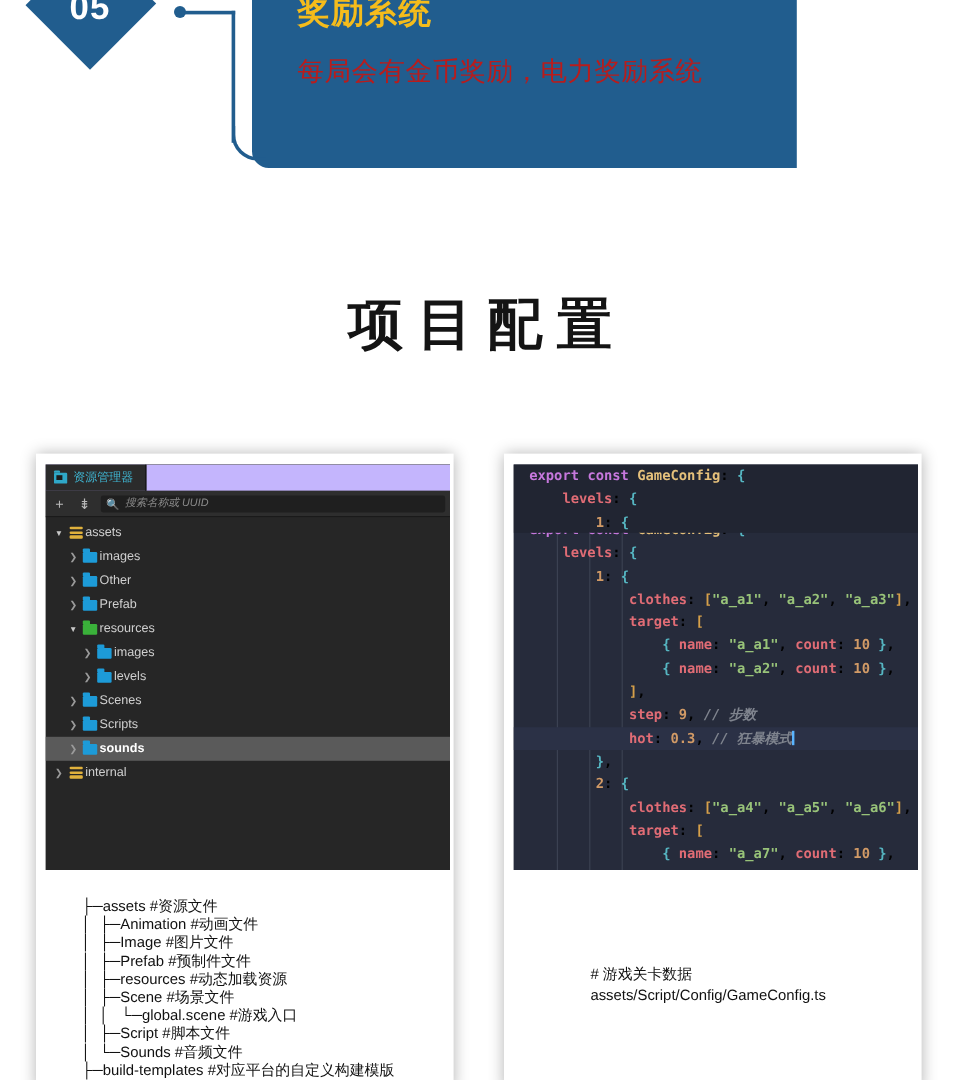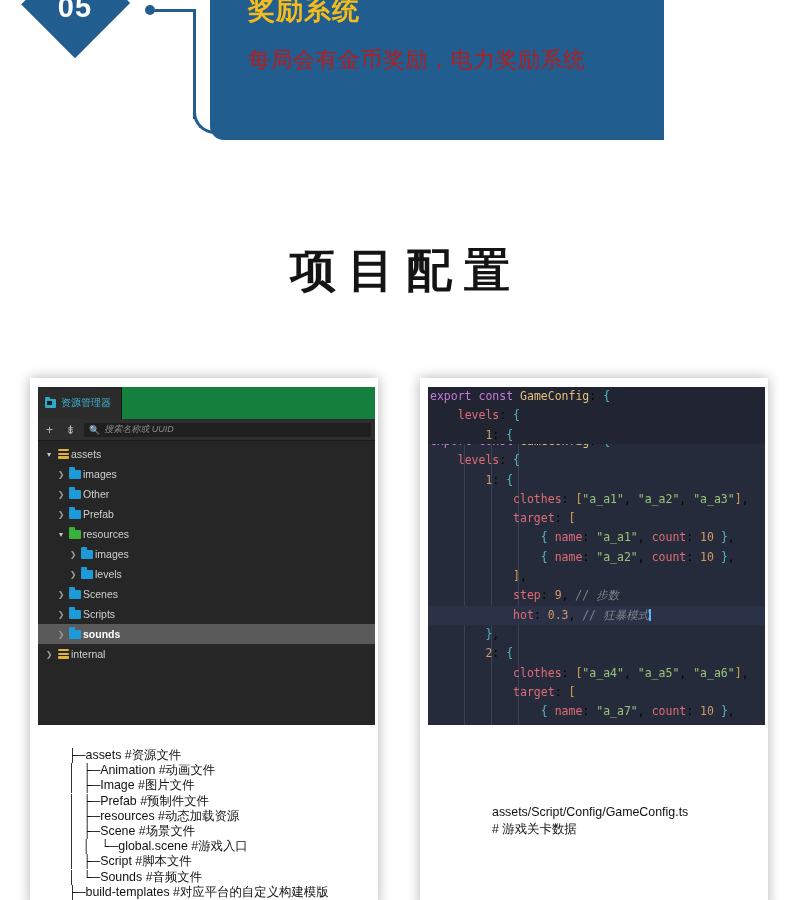--- a/index.html
+++ b/index.html
@@ -57,21 +57,21 @@
     box-shadow:0 0 12px rgba(0,0,0,.30);
   }
   #card-left{left:30px;top:378px;width:348px;height:530px;}
   #card-right{left:420px;top:378px;width:348px;height:530px;}
 
   
   #explorer{
     position:absolute;left:38px;top:387px;width:337px;height:338px;
     background:#262626;overflow:hidden;
   }
-  #exp-tabbar{height:32px;background:#15803d;display:flex;align-items:stretch;}
+  #exp-tabbar{height:22px;background:#c4b5fd;display:flex;align-items:stretch;}
   #exp-tab{
     background:#2b2b2b;display:flex;align-items:center;gap:5px;
     padding:0 10px 0 7px;border-right:1px solid #151515;
   }
   #exp-tab .tabtext{color:#3fb3cf;font-size:10px;}
   .tab-folder{
     width:11px;height:9px;background:#2fa8c8;border-radius:1px;position:relative;
   }
   .tab-folder:after{content:"";position:absolute;left:1.5px;top:2px;width:5px;height:4px;background:#1c1c1c;}
   .tab-folder:before{content:"";position:absolute;left:0;top:-2px;width:5px;height:2px;background:#2fa8c8;border-radius:1px 1px 0 0;}
@@ -107,21 +107,21 @@
 
   
   #codepanel{
     position:absolute;left:428px;top:387px;width:337px;height:338px;
     background:#262b3b;overflow:hidden;
     font-family:"DejaVu Sans Mono","Liberation Mono",monospace;
     font-size:11.5px;line-height:19.3px;
   }
   #code-head{position:absolute;left:0;top:0;width:337px;height:57px;background:#212532;z-index:3;}
   #code-body{position:absolute;left:0;top:45px;width:337px;}
-  .cline{white-space:pre;height:19.3px;padding-left:2px;}
+  .cline{white-space:pre;height:19.3px;padding-left:13px;font-weight:bold;}
   .cline.hl{background:#2b3146;}
   .guides{position:absolute;left:0;top:45px;width:337px;height:293px;z-index:0;pointer-events:none;}
   .guides span{position:absolute;top:0;width:1px;height:293px;background:#3b4152;}
   .cursor{display:inline-block;width:1.5px;height:12px;background:#59b4ff;vertical-align:-2px;}
 
   .k-kw{color:#c678dd;}      
   .k-name{color:#e5c07b;}    
   .k-prop{color:#e06c75;}    
   .k-num{color:#d19a66;}     
   .k-str{color:#98c379;}     
@@ -305,15 +305,15 @@
       <div class="cline">                <span class="k-cy">{</span> <span class="k-prop">name</span>: <span class="k-str">"a_a7"</span>, <span class="k-prop">count</span>: <span class="k-num">10</span> <span class="k-cy">}</span>,</div>
     </div>
   <div id="code-head">
       <div class="cline"><span class="k-kw">export</span> <span class="k-kw">const</span> <span class="k-name">GameConfig</span>: <span class="k-cy">{</span></div>
       <div class="cline">    <span class="k-prop">levels</span>: <span class="k-cy">{</span></div>
       <div class="cline">        <span class="k-num">1</span>: <span class="k-cy">{</span></div>
     </div>
 </div>
 
 <div id="code-caption">
+  <div># 游戏关卡数据</div>
   <div>assets/Script/Config/GameConfig.ts</div>
-  <div># 游戏关卡数据</div>
 </div>
 
 </body></html>

